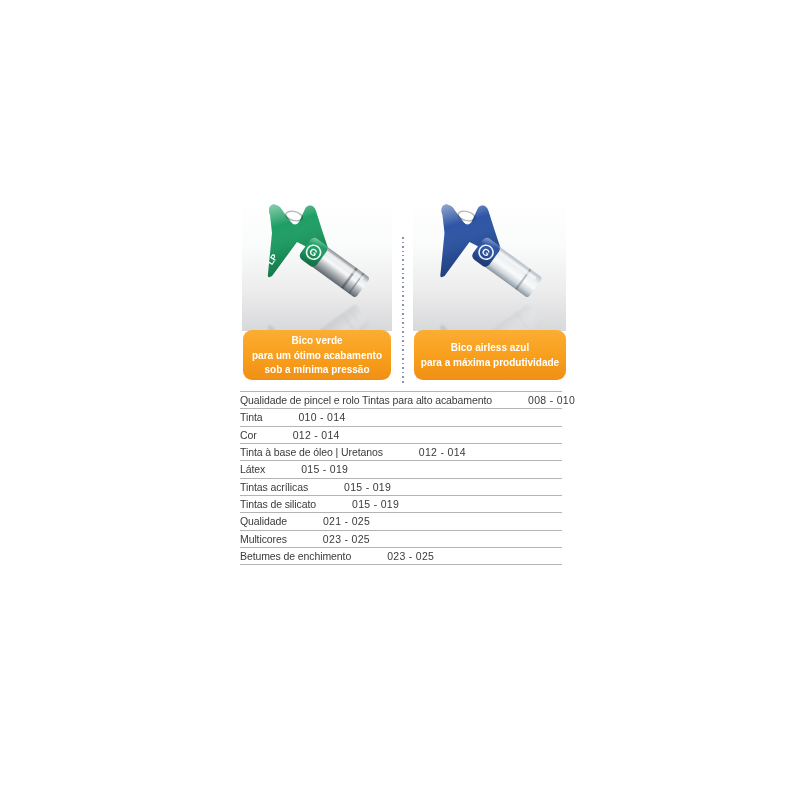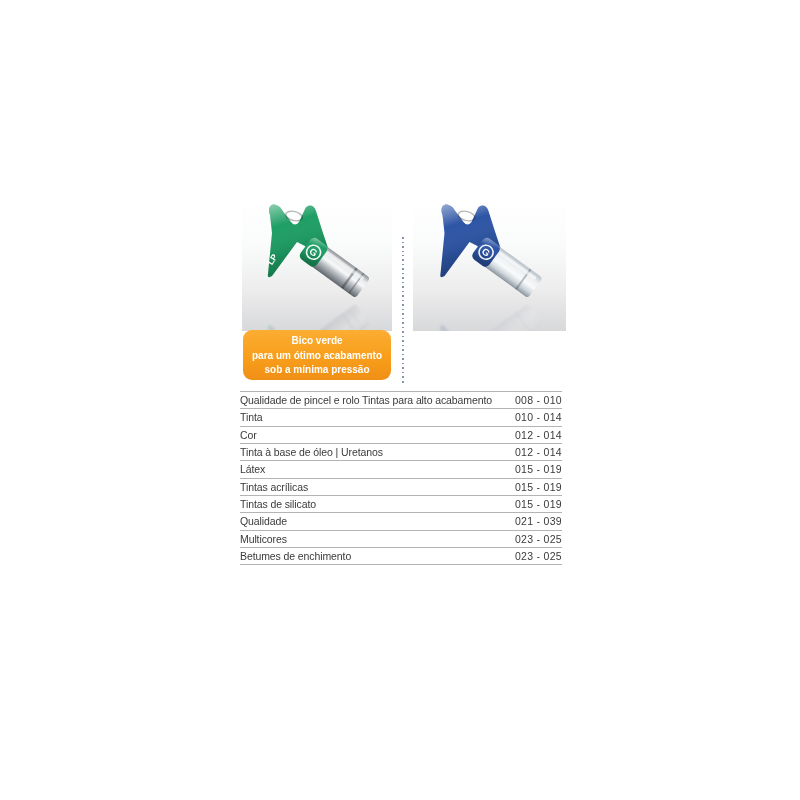--- a/index.html
+++ b/index.html
@@ -34,26 +34,26 @@
   }
   .callout.left{left:243px;width:148px;padding-top:4px;}
   .callout.right{left:414px;width:152px;padding-top:11px;}
 
   
   .apptable{
     position:absolute;left:240px;top:391px;width:322px;
     border-bottom:1px solid #b3b4b4;
   }
   .t-row{
-    display:flex;justify-content:space-between;align-items:center;
+    display:flex;justify-content:flex-start;align-items:center;
     height:17.33px;box-sizing:border-box;border-top:1px solid #b3b4b4;
     font-size:10.5px;color:#3a3a3a;white-space:nowrap;
   }
   .t-app{letter-spacing:-0.1px;}
-  .t-val{letter-spacing:0.3px;}
+  .t-val{letter-spacing:0.3px;margin-left:36px;}
 </style>
 </head>
 <body>
 
 <div class="stage">
 
   <div class="photo left">
     <svg width="150" height="131" viewBox="0 0 150 131">
       <defs>
         <linearGradient id="barrel-g" x1="0" y1="0" x2="0" y2="1">
@@ -156,20 +156,24 @@
       </g>
     </svg>
   </div>
 
   <div class="callout left">
     <div class="ln">Bico verde</div>
     <div class="ln">para um ótimo acabamento</div>
     <div class="ln">sob a mínima pressão</div>
   </div>
 
+  <div class="callout right">
+    <div class="ln">Bico airless azul</div>
+    <div class="ln">para a máxima produtividade</div>
+  </div>
 
   <div class="apptable">
     <div class="t-row">
       <span class="t-app">Qualidade de pincel e rolo Tintas para alto acabamento</span>
       <span class="t-val">008 - 010</span>
     </div>
     <div class="t-row">
       <span class="t-app">Tinta</span>
       <span class="t-val">010 - 014</span>
     </div>
@@ -188,21 +192,21 @@
     <div class="t-row">
       <span class="t-app">Tintas acrílicas</span>
       <span class="t-val">015 - 019</span>
     </div>
     <div class="t-row">
       <span class="t-app">Tintas de silicato</span>
       <span class="t-val">015 - 019</span>
     </div>
     <div class="t-row">
       <span class="t-app">Qualidade</span>
-      <span class="t-val">021 - 039</span>
+      <span class="t-val">021 - 025</span>
     </div>
     <div class="t-row">
       <span class="t-app">Multicores</span>
       <span class="t-val">023 - 025</span>
     </div>
     <div class="t-row">
       <span class="t-app">Betumes de enchimento</span>
       <span class="t-val">023 - 025</span>
     </div>
   </div>

